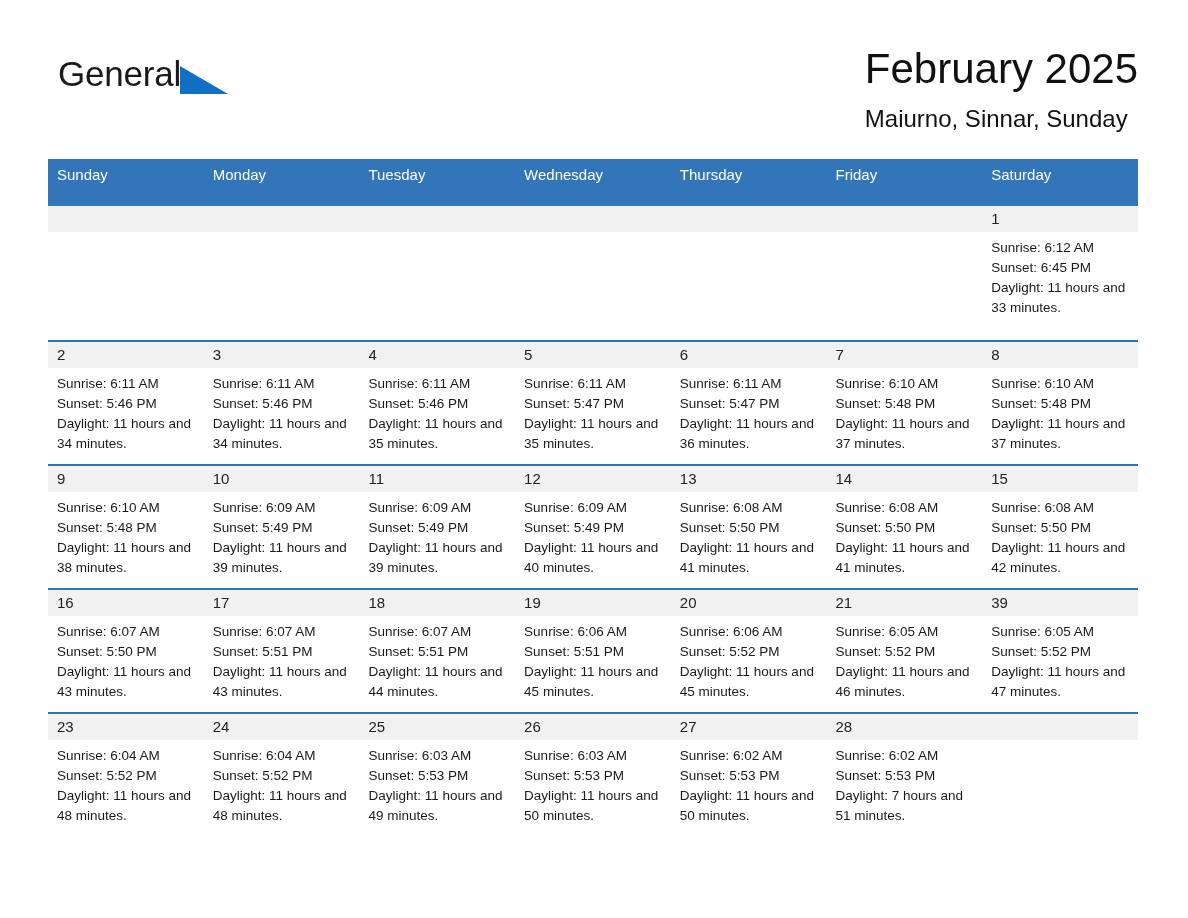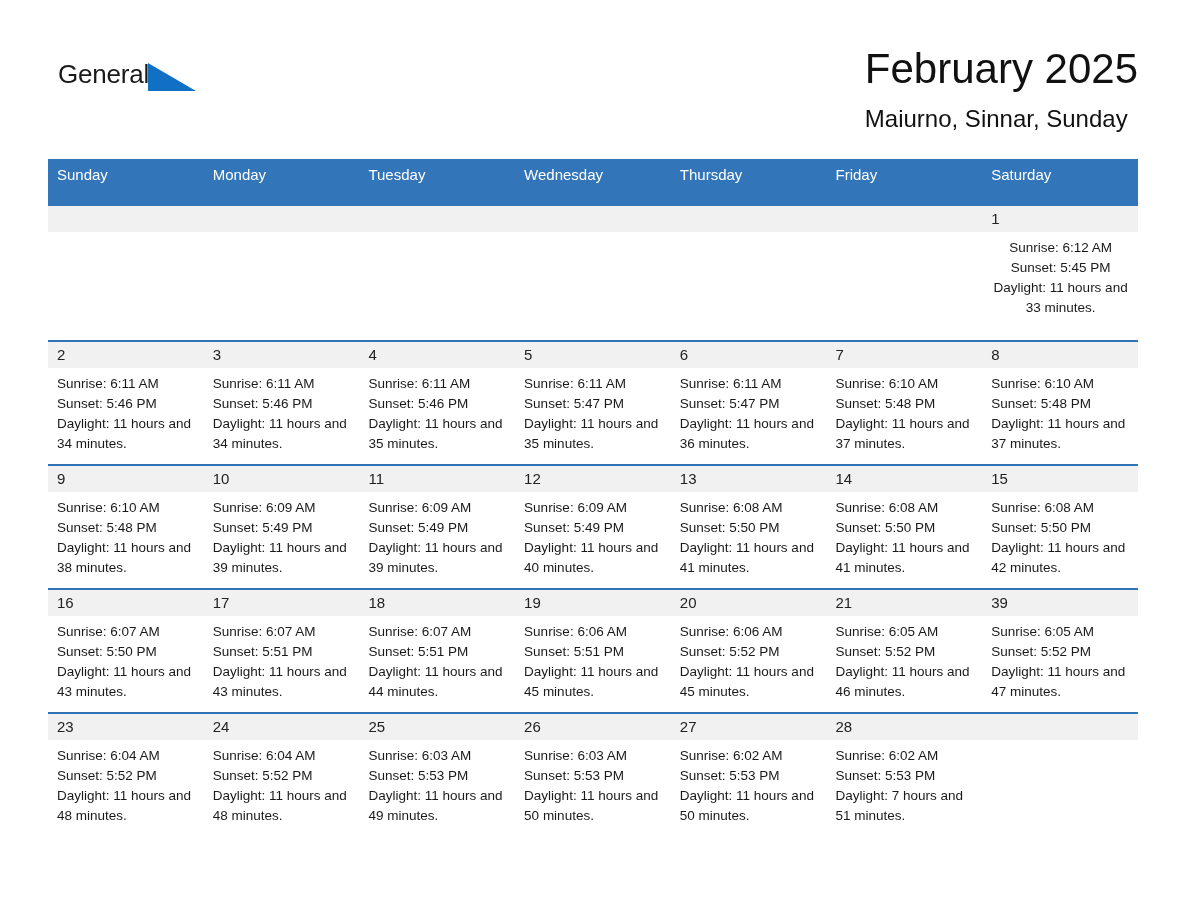--- a/index.html
+++ b/index.html
@@ -36,21 +36,21 @@
     width: 260px;
     height: 92px;
   }
   .brand-row1 {
     position: relative;
     height: 44px;
     line-height: 44px;
     white-space: nowrap;
   }
   .brand-general {
-    font-size: 26px;
+    font-size: 35px;
     color: #1a1a1a;
     letter-spacing: -0.2px;
   }
   .brand-tri {
     display: inline-block;
     vertical-align: middle;
     margin-left: -1px;
     margin-bottom: 3px;
     width: 48px;
     height: 28px;
@@ -135,21 +135,20 @@
     box-sizing: border-box;
   }
   .cellbody div {
     white-space: nowrap;
   }
   .cellbody .daylight {
     white-space: normal;
   }
   tr.week-row.first-week .cellbody {
     min-height: 108px;
-    text-align: center;
   }
 </style>
 </head>
 <body>
 
 <div class="page">
 
   <div class="top">
 
     <div class="brand">
@@ -204,21 +203,21 @@
               <div class="cellbody"></div>
             </td>
             <td>
               <div class="daynum empty">&nbsp;</div>
               <div class="cellbody"></div>
             </td>
             <td>
               <div class="daynum">1</div>
               <div class="cellbody">
                 <div>Sunrise: 6:12 AM</div>
-                <div>Sunset: 5:45 PM</div>
+                <div>Sunset: 6:45 PM</div>
                 <div class="daylight">Daylight: 11 hours and 33 minutes.</div>
               </div>
             </td>
           </tr>
           <tr class="week-row">
             <td>
               <div class="daynum">2</div>
               <div class="cellbody">
                 <div>Sunrise: 6:11 AM</div>
                 <div>Sunset: 5:46 PM</div>

